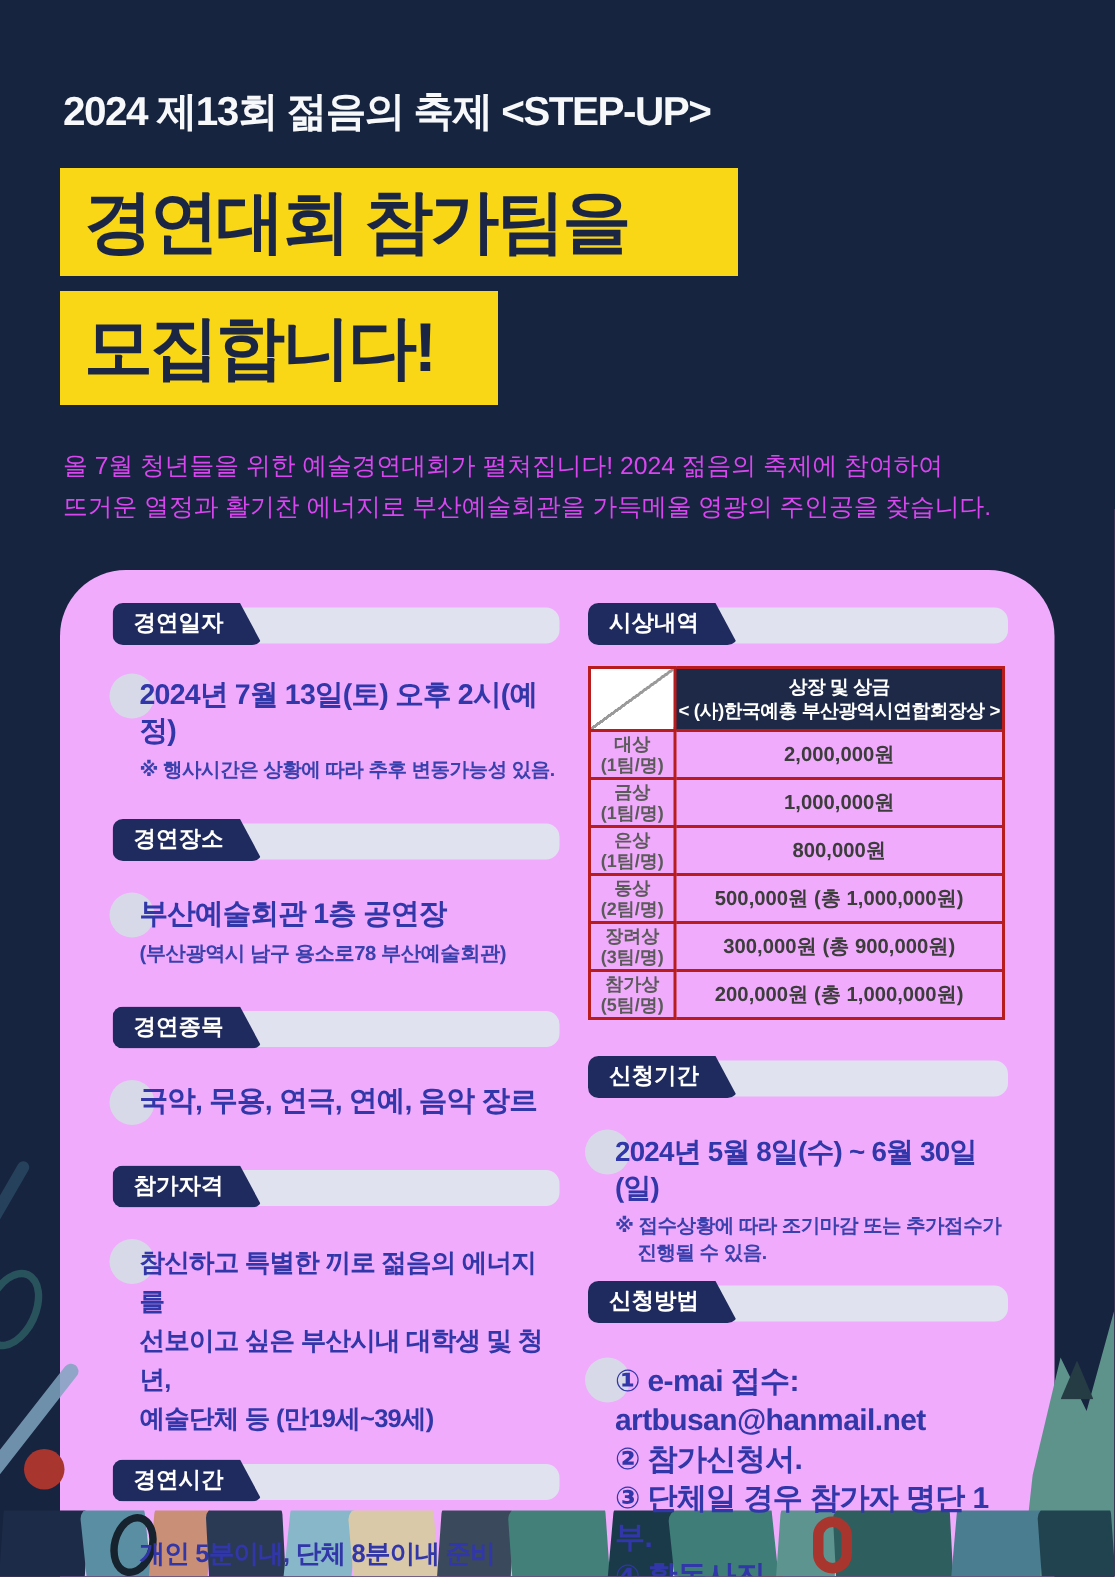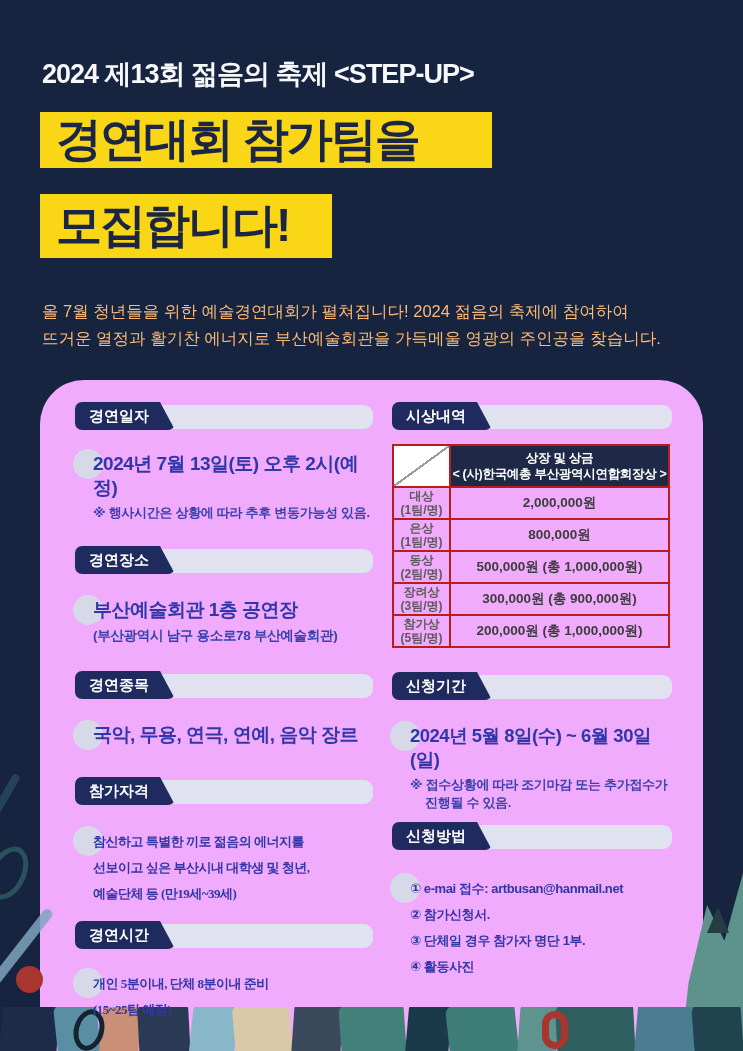--- a/index.html
+++ b/index.html
@@ -8,23 +8,23 @@
 
   .poster { position:relative; width:743px; height:1051px; margin:0 auto;
             background:#172440; overflow:hidden; }
 
   
   .eyebrow { position:absolute; left:42px; top:56px; color:#f7f8fa;
              font-size:27px; font-weight:bold; letter-spacing:-1px; }
   .hl-box { position:absolute; left:40px; background:#f9d616; color:#1b2644;
             font-weight:bold; font-size:46px; letter-spacing:-2px;
             display:flex; align-items:center; padding:0 16px; }
-  .hl1 { top:112px; width:452px; height:56px; }
-  .hl2 { top:194px; width:292px; height:64px; }
-  .intro { position:absolute; left:42px; top:298px; color:#fdba74;
+  .hl1 { top:112px; width:452px; height:72px; }
+  .hl2 { top:194px; width:292px; height:76px; }
+  .intro { position:absolute; left:42px; top:298px; color:#d946ef;
            font-size:16.5px; line-height:27px; font-weight:500; }
 
   
   .card { position:absolute; left:40px; top:380px; width:663px; height:714px;
           background:#f0abfc; border-radius:44px; }
   .col { position:absolute; top:22px; }
   .col-left  { left:35px;  width:298px; }
   .col-right { left:352px; width:280px; }
 
   
@@ -35,40 +35,40 @@
                background:#1f2a5e; color:#ffffff; font-size:15px; font-weight:bold;
                line-height:28px; padding:0 26px 0 14px; border-radius:7px;
                clip-path: polygon(0 0, calc(100% - 15px) 0, 100% 100%, 0 100%); }
 
   
   .item { position:relative; padding-left:18px; }
   .bullet { position:absolute; left:-2px; top:-3px; width:30px; height:30px;
             border-radius:50%; background:#d8d9e8; z-index:0; }
   .item > div { position:relative; z-index:1; }
   .item-main  { color:#3136a8; font-size:19px; font-weight:bold; line-height:24px; letter-spacing:-0.5px; }
-  .item-main2 { color:#3136a8; font-size:13px; font-weight:bold; line-height:26px; letter-spacing:-0.5px;font-family:Liberation Serif, serif; }
+  .item-main2 { color:#3136a8; font-size:17px; font-weight:bold; line-height:26px; letter-spacing:-0.5px; }
   .item-note  { color:#3a41ad; font-size:13px; font-weight:600; line-height:18px; margin-top:4px; letter-spacing:-0.3px; }
   .item-sub   { color:#3a41ad; font-size:13.5px; font-weight:600; line-height:19px; margin-top:4px; letter-spacing:-0.3px; }
   .indent { padding-left:15px; }
 
   
   table.awards { width:278px; border-collapse:collapse; table-layout:fixed; margin-top:14px; }
   table.awards td, table.awards th { border:2px solid #b91c1c; }
   td.diag { width:57px; background:
             linear-gradient(to bottom right,
               #ffffff calc(50% - 1px), #9a9a9a calc(50% - 1px),
               #9a9a9a calc(50% + 1px), #ffffff calc(50% + 1px)); }
   th.awards-head { background:#1d2947; color:#ffffff; font-size:12.5px;
                    font-weight:bold; height:42px; line-height:16px; letter-spacing:-0.3px; }
   td.grade { color:#5a5a5a; font-size:12px; line-height:14px; text-align:center;
              height:32px; font-weight:600; }
   td.prize { color:#3c3c3c; font-size:13.5px; text-align:center; font-weight:600; }
 
   
-  .method-line { color:#3136a8; font-size:13px; font-weight:bold; line-height:26px; letter-spacing:-0.4px; }
+  .method-line { color:#3136a8; font-size:20px; font-weight:bold; line-height:26px; letter-spacing:-0.4px; }
 
   
   .logos { position:absolute; right:30px; bottom:22px; display:flex;
            align-items:flex-start; gap:14px; }
   .logo-hall { font-family:"Liberation Serif","DejaVu Serif",serif;
                font-weight:bold; font-size:16px; color:#15151f; letter-spacing:1px; }
   .logo-facob { display:flex; align-items:flex-start; gap:4px; }
   .facob-text-name { font-size:11.5px; font-weight:bold; color:#1d2947; letter-spacing:-0.3px; }
   .facob-text-sub { font-size:6.5px; font-weight:bold; color:#a8352e; }
   .facob-line { display:inline-block; width:120px; height:3px; background:#c9c9c9; margin-left:3px; vertical-align:middle; }
@@ -201,20 +201,27 @@
         </tr>
         <tr>
           <td class="grade">
                 <div>대상</div>
                 <div>(1팀/명)</div>
               </td>
           <td class="prize">2,000,000원</td>
         </tr>
         <tr>
           <td class="grade">
+                <div>금상</div>
+                <div>(1팀/명)</div>
+              </td>
+          <td class="prize">1,000,000원</td>
+        </tr>
+        <tr>
+          <td class="grade">
                 <div>은상</div>
                 <div>(1팀/명)</div>
               </td>
           <td class="prize">800,000원</td>
         </tr>
         <tr>
           <td class="grade">
                 <div>동상</div>
                 <div>(2팀/명)</div>
               </td>

